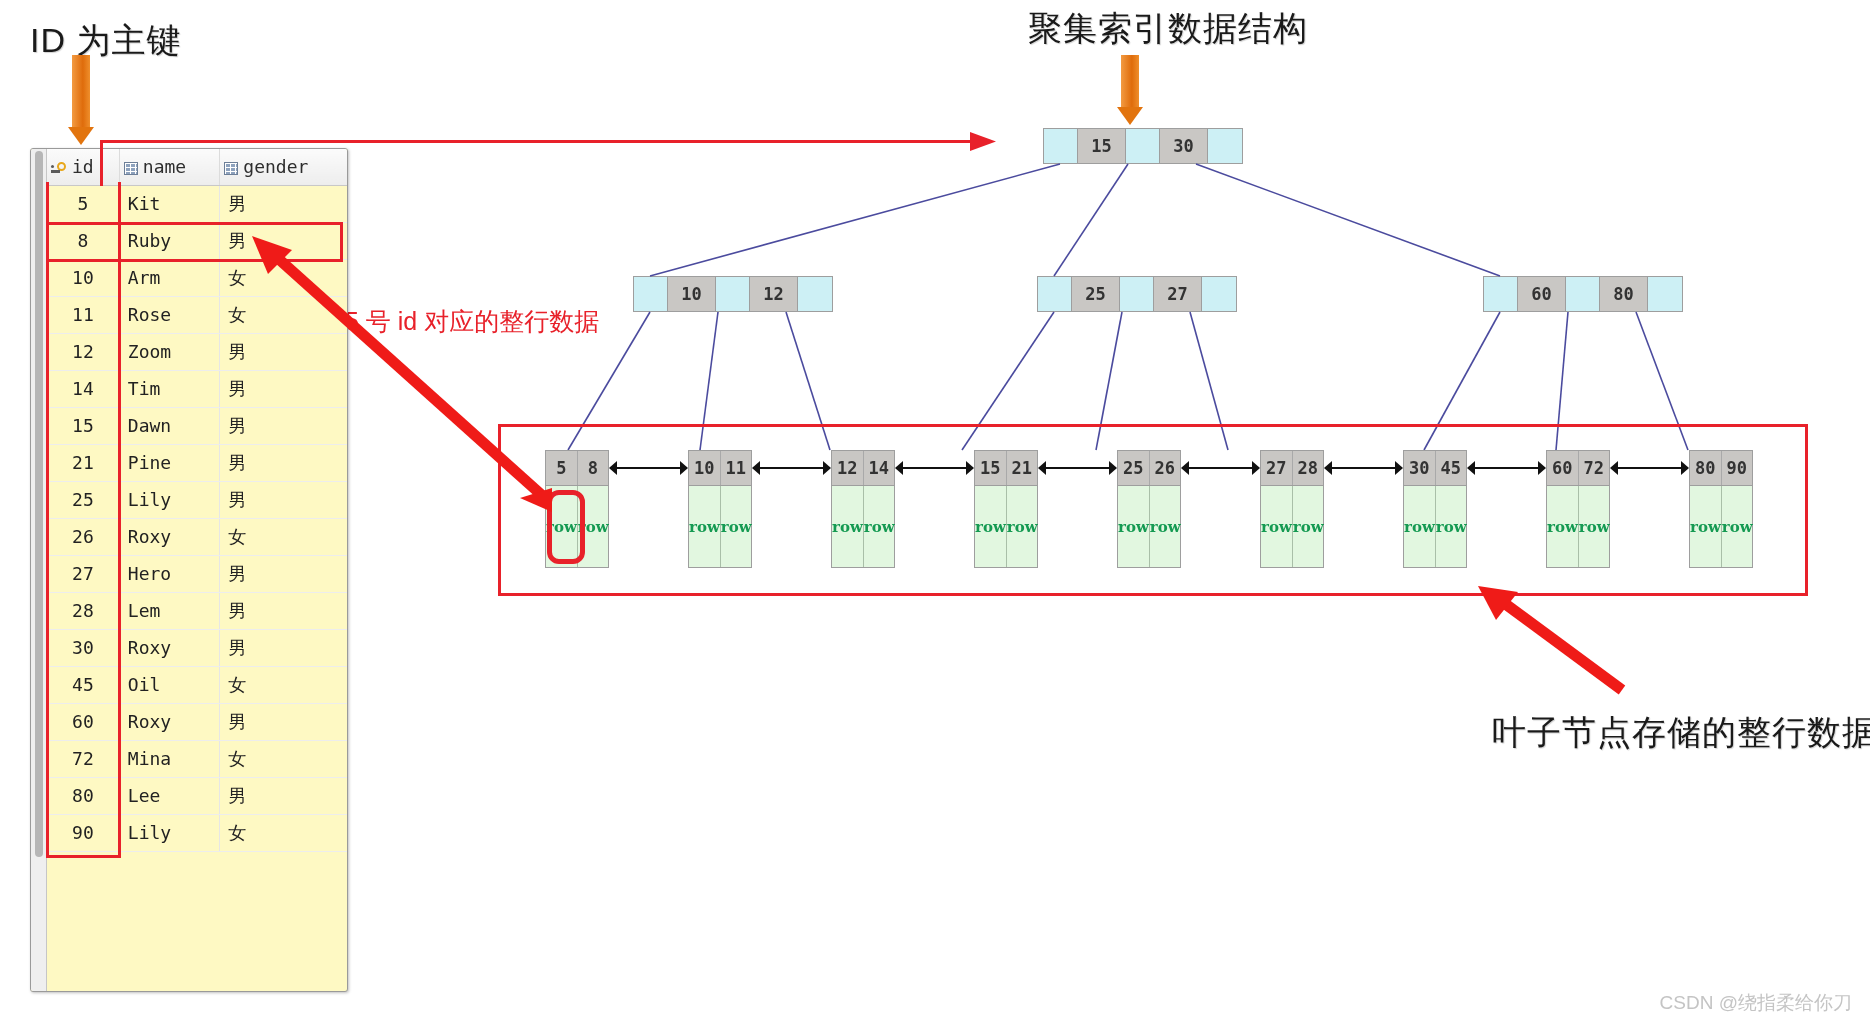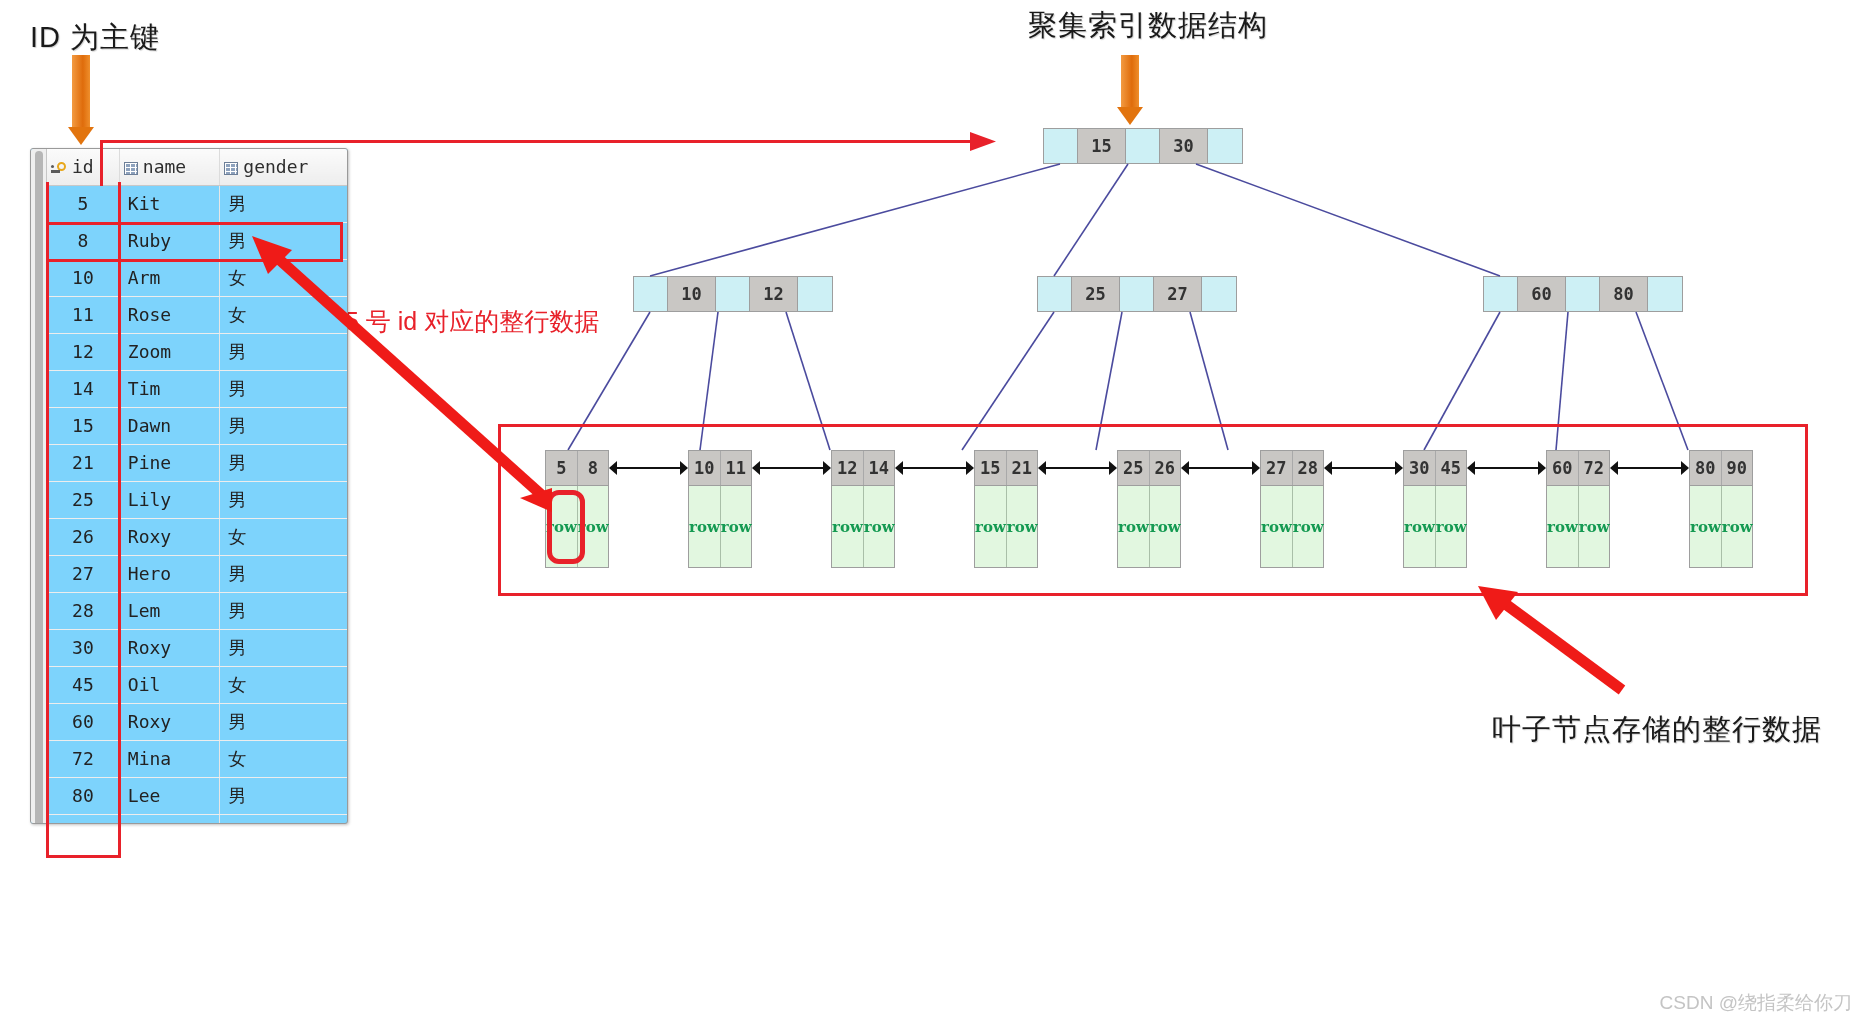--- a/index.html
+++ b/index.html
@@ -6,43 +6,43 @@
   html, body { margin:0; padding:0; }
   body {
     width:1870px; height:1026px; position:relative;
     background:#ffffff;
     font-family:"Liberation Sans","DejaVu Sans",sans-serif;
     overflow:hidden;
   }
 
   
   .lbl { position:absolute; white-space:nowrap; color:#1a1a1a; }
-  .lbl-cn { font-size:29px; letter-spacing:1px; text-shadow:1px 1px 1px rgba(0,0,0,.18); }
+  .lbl-cn { font-size:34px; letter-spacing:1px; text-shadow:1px 1px 1px rgba(0,0,0,.18); }
   .lbl-red { color:#e8212a; font-size:25px; white-space:nowrap; position:absolute; }
 
   
   .orange-arrow { position:absolute; width:26px; }
   .orange-arrow .shaft {
     width:18px; margin:0 auto;
     background:linear-gradient(to right,#f08a22,#e2700c,#f5a councils);
     background:linear-gradient(to right,#f39a40,#e06c0a 55%,#f0token);
     background:linear-gradient(to right,#f5a council,#e06c0a);
     background:linear-gradient(to right,#f39b42,#df6c0b 60%,#ef8f2c);
   }
   .orange-arrow .head {
     width:0; height:0; margin:0 auto;
     border-left:13px solid transparent;
     border-right:13px solid transparent;
     border-top:18px solid #e2740e;
   }
 
   
   #grid-wrapper {
-    position:absolute; left:30px; top:148px; width:318px; height:676px;
-    background:#7dd3fc;
+    position:absolute; left:30px; top:148px; width:318px; height:844px;
+    background:#fef9c3;
     border:1px solid #9a9a9a;
     border-radius:3px;
     box-shadow:1px 1px 3px rgba(0,0,0,.25);
     overflow:hidden;
   }
   #grid-scroll { position:absolute; left:0; top:0; width:16px; height:100%;
                  background:#efefef; border-right:1px solid #c6c6c6; }
   #grid-scroll .thumb { position:absolute; left:4px; top:2px; width:8px; height:706px;
                  background:#b6b6b6; border-radius:4px; }
   table.grid { position:absolute; left:16px; top:0; width:302px; border-collapse:collapse;

